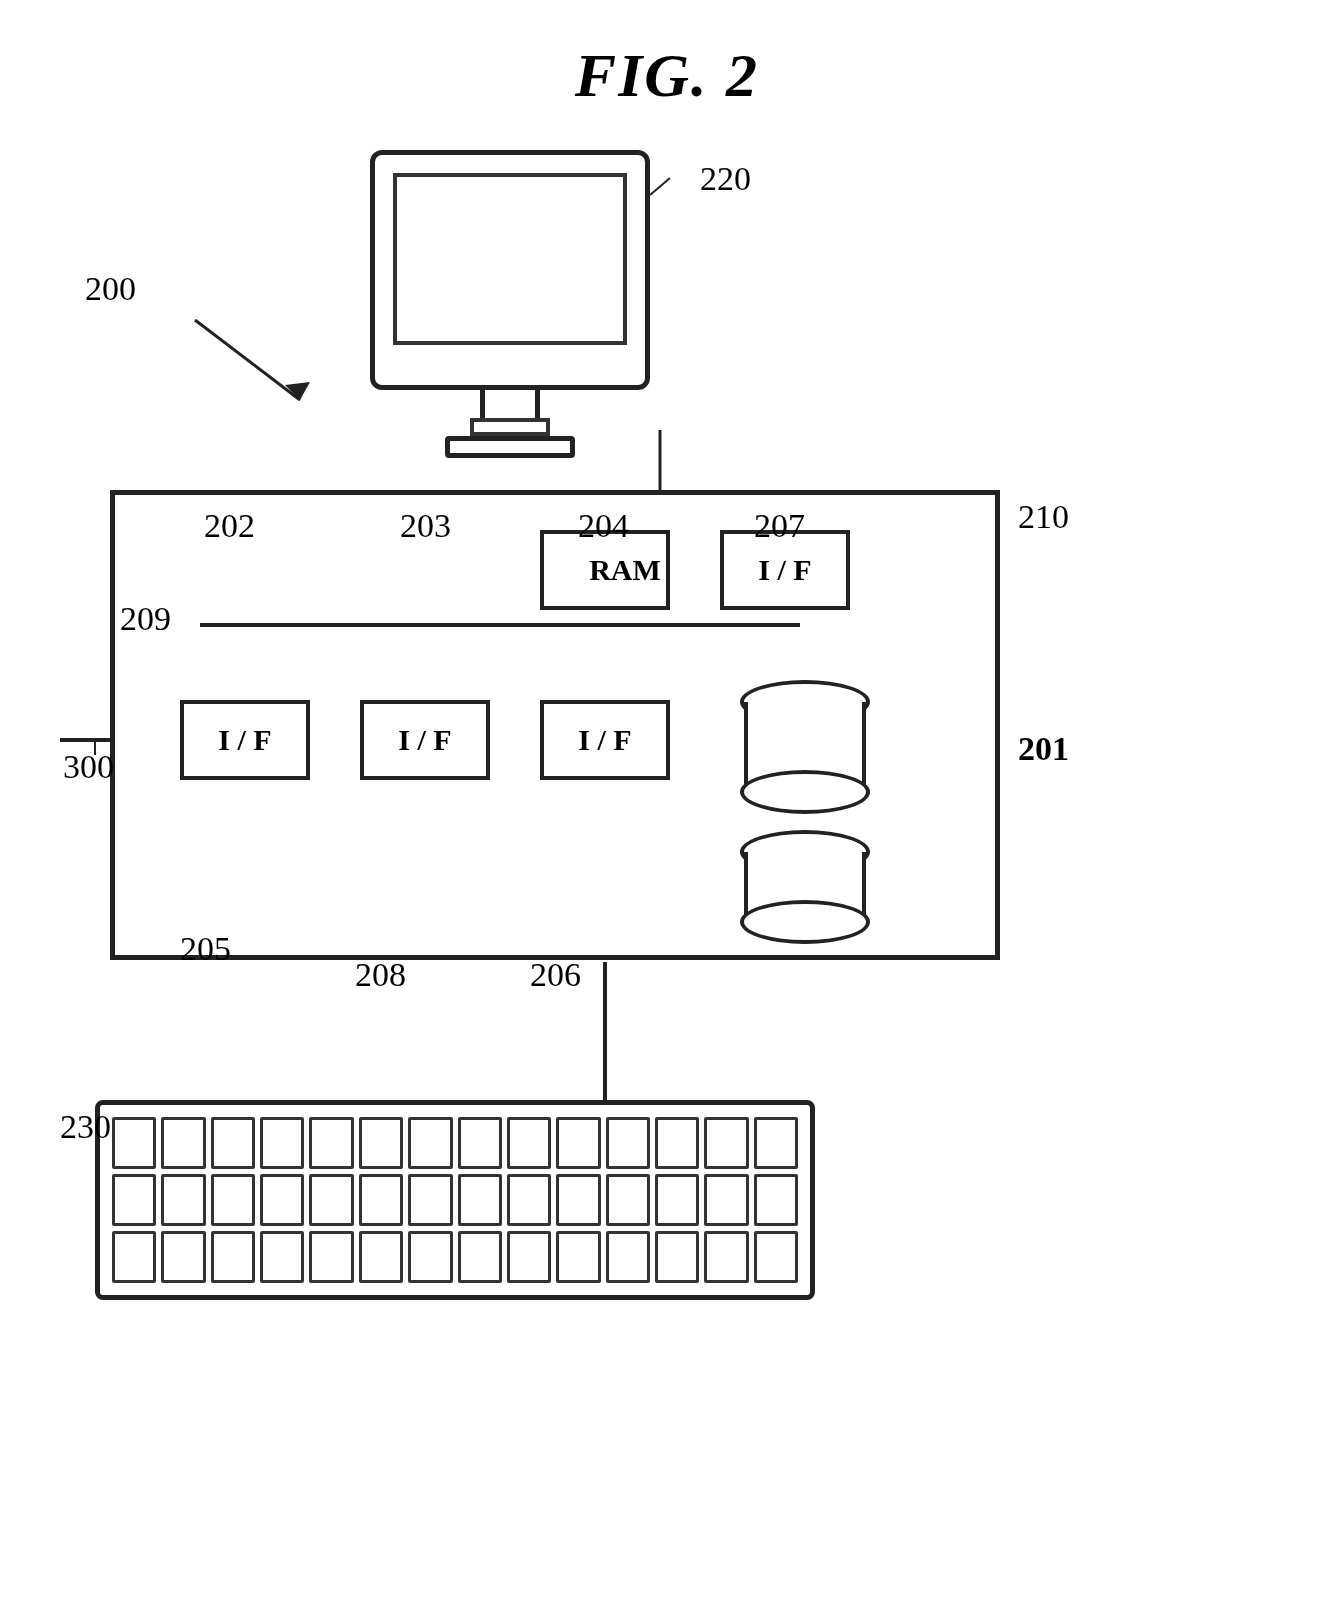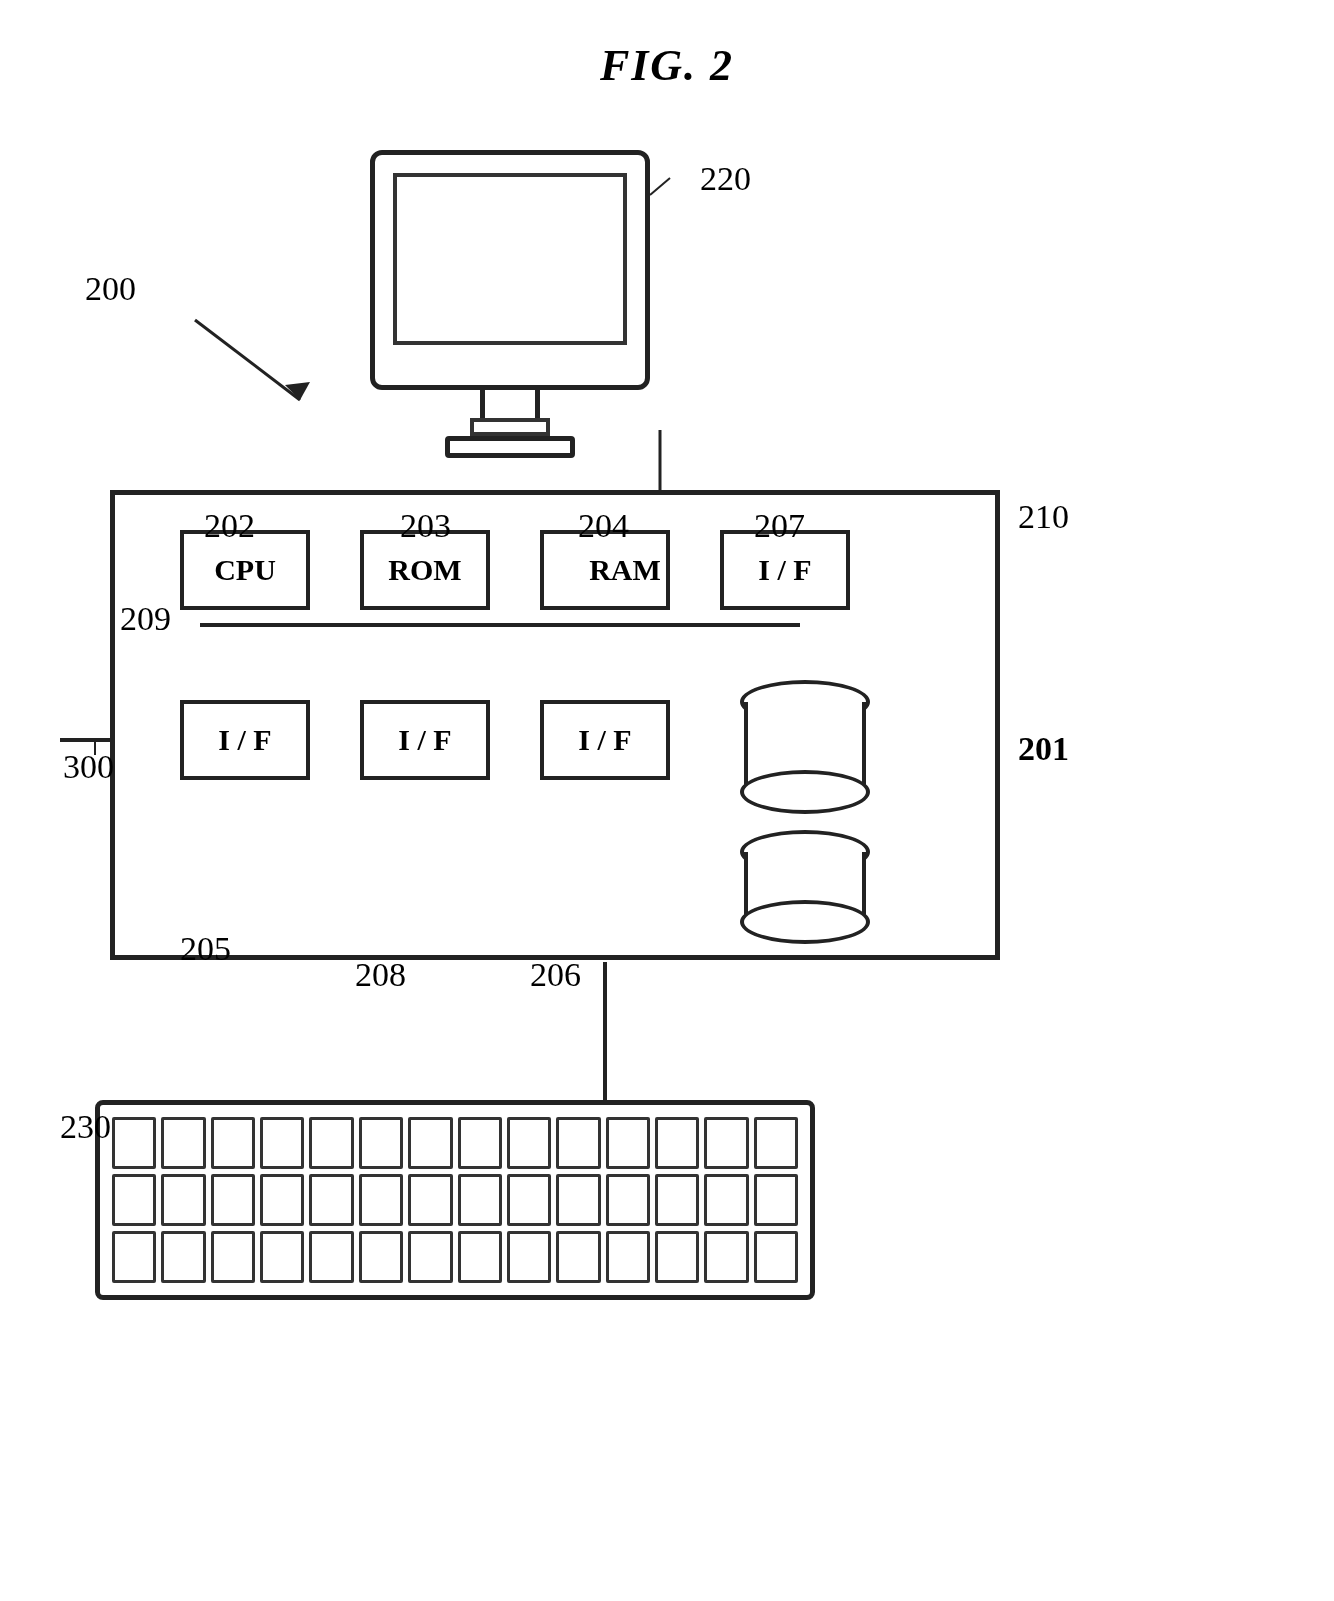--- a/index.html
+++ b/index.html
@@ -18,21 +18,21 @@
       position: relative;
       background: #fff;
     }
 
     
     .fig-title {
       position: absolute;
       top: 40px;
       left: 0; right: 0;
       text-align: center;
-      font-size: 44px;
+      font-size: 62px;
       font-weight: bold;
       font-style: italic;
       letter-spacing: 2px;
     }
 
     
     .monitor-area {
       position: absolute;
       top: 150px;
       left: 370px;
@@ -268,29 +268,23 @@
   <div class="num-label" style="top:160px; left:700px;">220</div>
 
   <div class="main-board"></div>
 
   <div class="num-label" style="top:498px; left:1018px;">210</div>
 
   <div class="num-label" style="top:730px; left:1018px;font-weight:bold;">201</div>
 
   <div class="bus-h"></div>
 
-  <div class="comp-box box-cpu">
-    <span>CPU</span>
-  </div>
 
   <div class="num-label" style="top:507px; left:204px;">202</div>
 
-  <div class="comp-box box-rom">
-    <span>ROM</span>
-  </div>
 
   <div class="num-label" style="top:507px; left:400px;">203</div>
 
   <div class="comp-box box-ram">
     <span>RAM</span>
   </div>
 
   <div class="num-label" style="top:507px; left:578px;">204</div>
 
   <div class="comp-box box-if1">

